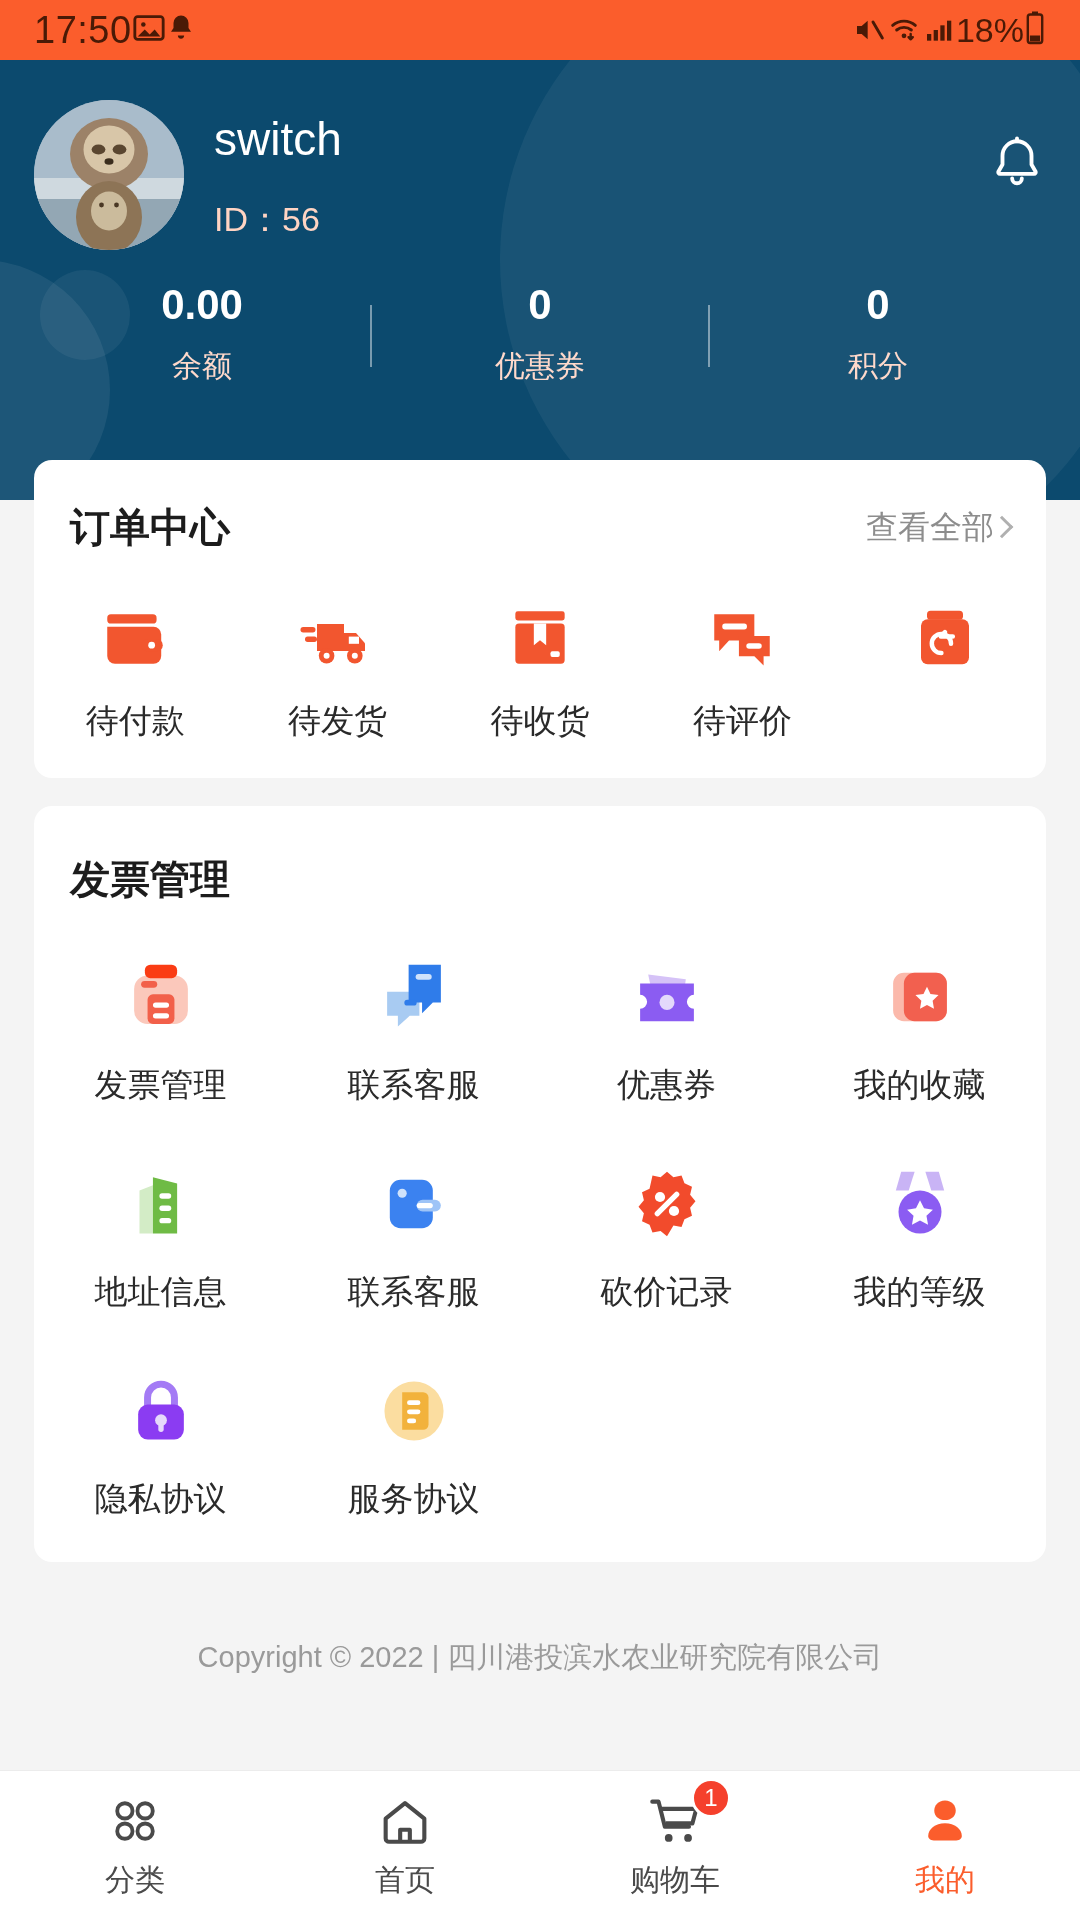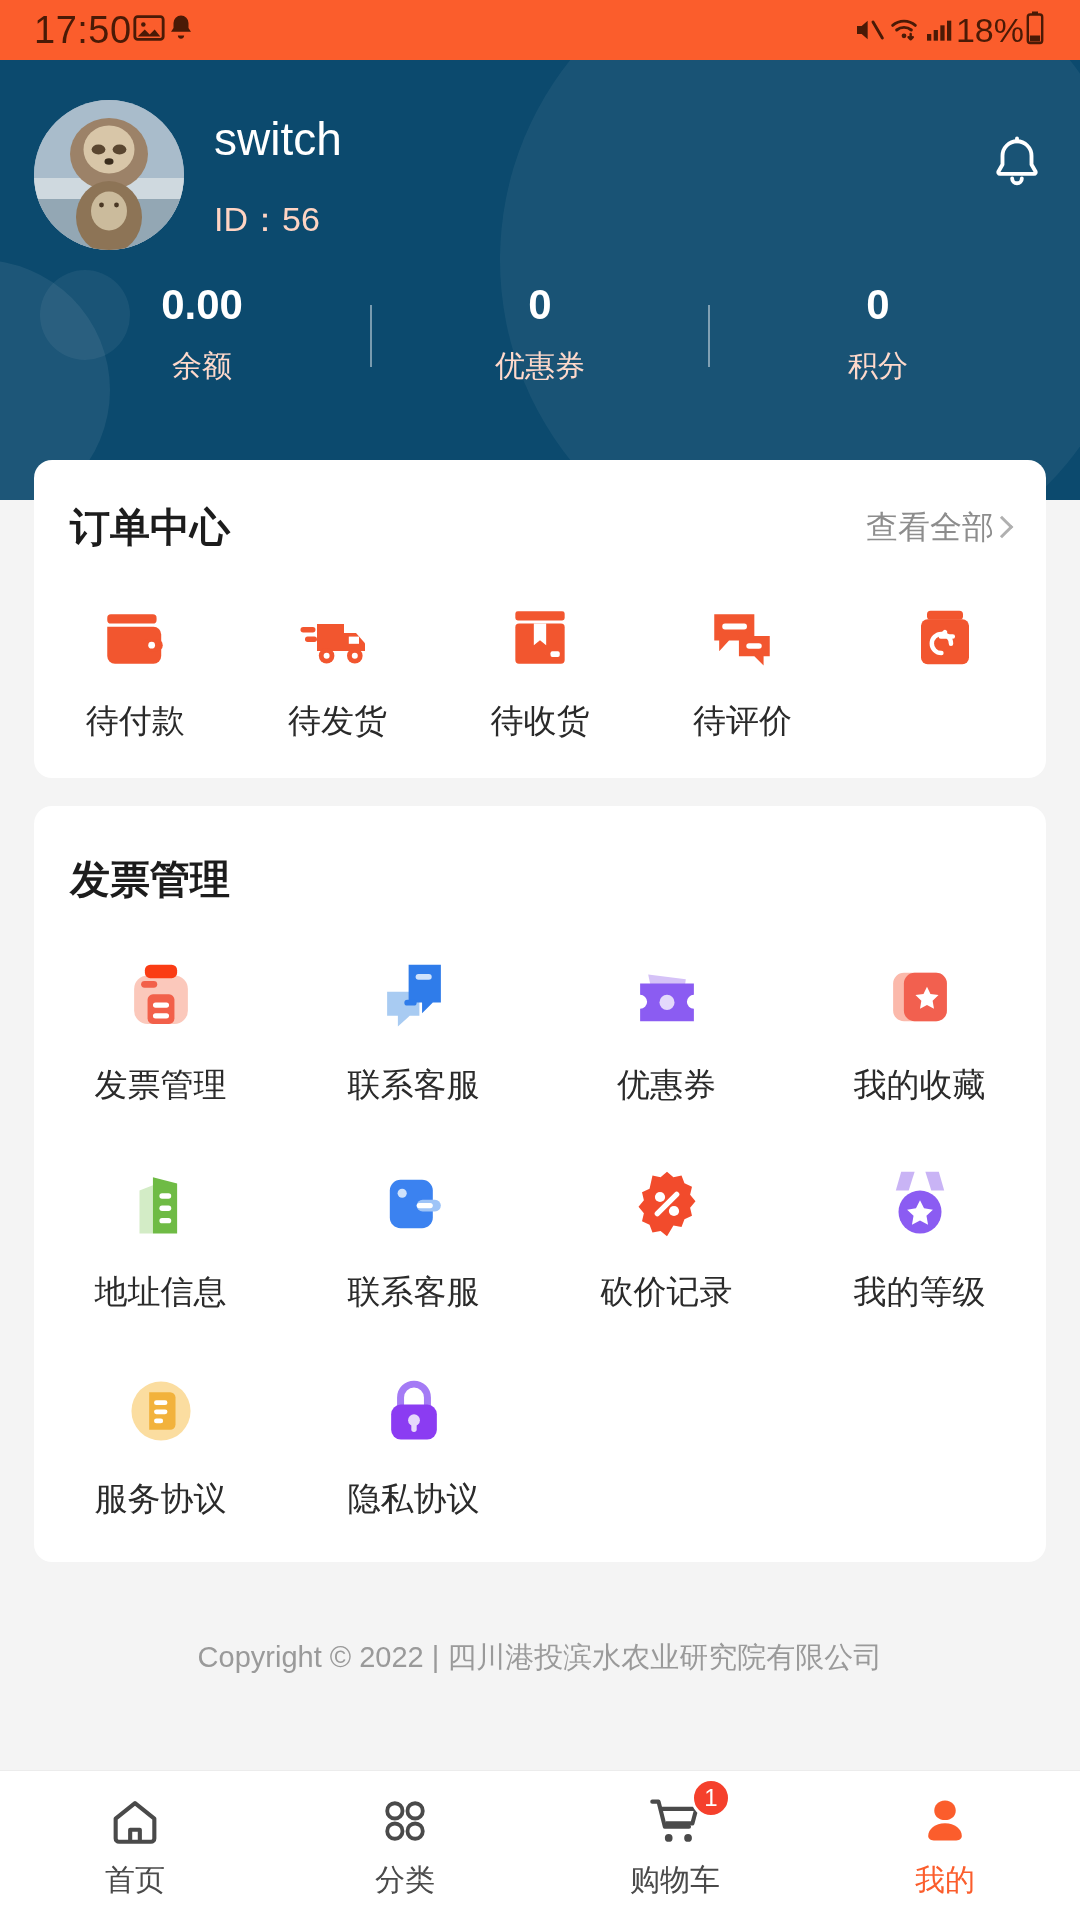--- a/index.html
+++ b/index.html
@@ -409,73 +409,73 @@
             <circle cx="16" cy="19" r="8" fill="#8b5cf2"></circle>
             <path d="M16 14.6l1.5 3 3.3.5-2.4 2.3.6 3.3-3-1.6-3 1.6.6-3.3-2.4-2.3 3.3-.5z" fill="#fff"></path>
           </svg>
       </div>
       <span class="svc-lbl">我的等级</span>
     </div>
 
     <div class="svc-item">
       <div class="svc-ico">
         <svg width="86" height="86" viewBox="0 0 32 32">
+            <path d="M11 14v-3a5 5 0 0110 0v3" fill="none" stroke="#a47bf5" stroke-width="2.6"></path>
+            <rect x="7.5" y="13.6" width="17" height="13" rx="3.6" fill="#8b3cf2"></rect>
+            <circle cx="16" cy="19.4" r="2.2" fill="#e6d8fb"></circle>
+            <rect x="15" y="20.4" width="2" height="3.4" rx="1" fill="#e6d8fb"></rect>
+          </svg>
+      </div>
+      <span class="svc-lbl">隐私协议</span>
+    </div>
+
+    <div class="svc-item">
+      <div class="svc-ico">
+        <svg width="86" height="86" viewBox="0 0 32 32">
             <circle cx="16" cy="16" r="11" fill="#fbdda0"></circle>
             <path d="M11.6 9h7.8a2 2 0 012 2v10a2 2 0 01-2 2h-7.8z" fill="#f2b23c"></path>
             <rect x="13.4" y="12" width="5" height="1.8" rx=".9" fill="#fff"></rect>
             <rect x="13.4" y="15.4" width="5" height="1.8" rx=".9" fill="#fff"></rect>
             <rect x="13.4" y="18.8" width="3.4" height="1.8" rx=".9" fill="#fff"></rect>
           </svg>
       </div>
       <span class="svc-lbl">服务协议</span>
     </div>
 
-    <div class="svc-item">
-      <div class="svc-ico">
-        <svg width="86" height="86" viewBox="0 0 32 32">
-            <path d="M11 14v-3a5 5 0 0110 0v3" fill="none" stroke="#a47bf5" stroke-width="2.6"></path>
-            <rect x="7.5" y="13.6" width="17" height="13" rx="3.6" fill="#8b3cf2"></rect>
-            <circle cx="16" cy="19.4" r="2.2" fill="#e6d8fb"></circle>
-            <rect x="15" y="20.4" width="2" height="3.4" rx="1" fill="#e6d8fb"></rect>
-          </svg>
-      </div>
-      <span class="svc-lbl">隐私协议</span>
-    </div>
-
   </div>
 </div>
 
 <div class="copyright">Copyright © 2022 | 四川港投滨水农业研究院有限公司</div>
 
 <div class="tabbar">
-  <div class="tab">
-    <div class="tab-ico">
-      <svg width="58" height="58" viewBox="0 0 24 24">
-          <path d="M4 11l8-6.4 8 6.4v8.2a1.4 1.4 0 01-1.4 1.4H5.4A1.4 1.4 0 014 19.2z" fill="none" stroke="#4a4a4a" stroke-width="1.7" stroke-linejoin="round"></path>
-          <path d="M10 20.6v-5h4v5" fill="none" stroke="#4a4a4a" stroke-width="1.7" stroke-linejoin="round"></path>
-        </svg>
-    </div>
-    <span class="tab-lbl">首页</span>
-  </div>
-
   <div class="tab">
     <div class="tab-ico">
       <svg width="54" height="54" viewBox="0 0 24 24">
           <circle cx="7.5" cy="7.5" r="3.4" fill="none" stroke="#4a4a4a" stroke-width="1.7"></circle>
           <circle cx="16.5" cy="7.5" r="3.4" fill="none" stroke="#4a4a4a" stroke-width="1.7"></circle>
           <circle cx="7.5" cy="16.5" r="3.4" fill="none" stroke="#4a4a4a" stroke-width="1.7"></circle>
           <circle cx="16.5" cy="16.5" r="3.4" fill="none" stroke="#4a4a4a" stroke-width="1.7"></circle>
         </svg>
     </div>
     <span class="tab-lbl">分类</span>
   </div>
 
   <div class="tab">
     <div class="tab-ico">
       <svg width="58" height="58" viewBox="0 0 24 24">
+          <path d="M4 11l8-6.4 8 6.4v8.2a1.4 1.4 0 01-1.4 1.4H5.4A1.4 1.4 0 014 19.2z" fill="none" stroke="#4a4a4a" stroke-width="1.7" stroke-linejoin="round"></path>
+          <path d="M10 20.6v-5h4v5" fill="none" stroke="#4a4a4a" stroke-width="1.7" stroke-linejoin="round"></path>
+        </svg>
+    </div>
+    <span class="tab-lbl">首页</span>
+  </div>
+
+  <div class="tab">
+    <div class="tab-ico">
+      <svg width="58" height="58" viewBox="0 0 24 24">
           <path d="M2.6 4h2.6l2.6 10.4h10" fill="none" stroke="#4a4a4a" stroke-width="1.7" stroke-linecap="round" stroke-linejoin="round"></path>
           <path d="M6.6 7h14.2l-1.6 6H8.2" fill="none" stroke="#4a4a4a" stroke-width="1.7" stroke-linejoin="round"></path>
           <circle cx="9.4" cy="19" r="1.6" fill="#4a4a4a"></circle>
           <circle cx="17.4" cy="19" r="1.6" fill="#4a4a4a"></circle>
         </svg>
       <span class="badge">1</span>
     </div>
     <span class="tab-lbl">购物车</span>
   </div>
 

